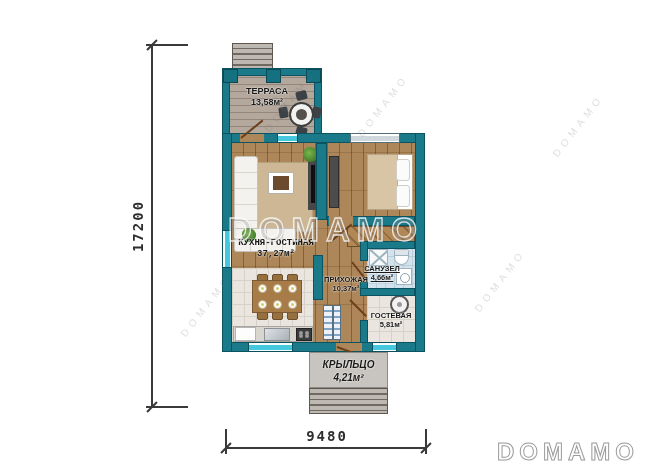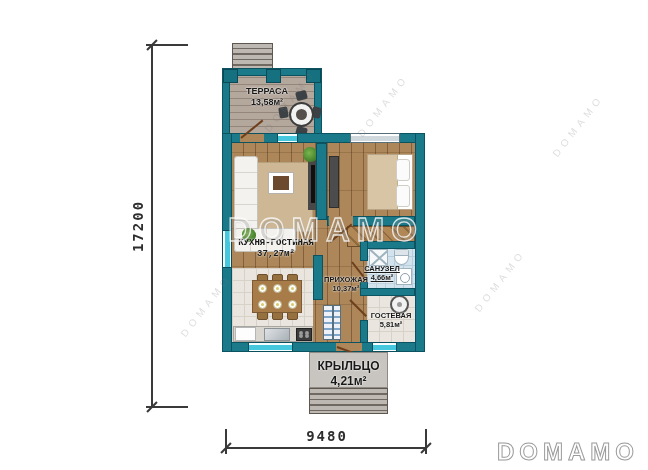--- a/index.html
+++ b/index.html
@@ -41,21 +41,21 @@
   .darkunit{position:absolute;background:#4c4c4c;border:1px solid #2e2e2e;box-sizing:border-box;}
   .plant{position:absolute;background:radial-gradient(circle at 40% 40%,#7ab54e,#3f7a28 75%);
          border-radius:46% 54% 50% 50%;}
   .plate{position:absolute;width:9px;height:9px;border-radius:50%;background:#fdfdf6;border:1px solid #b9b28e;box-sizing:border-box;}
   .plate::after{content:"";position:absolute;left:2px;top:2px;width:3px;height:3px;border-radius:50%;background:#d9c86b;}
   .chair{position:absolute;background:#96703f;border:1px solid #6e4f2b;box-sizing:border-box;border-radius:2px;}
   .xline{position:absolute;height:1.5px;background:#9fb3bf;transform-origin:50% 50%;}
   
   .rlabel{position:absolute;text-align:center;font-weight:bold;color:#191919;line-height:1.25;
           text-shadow:0 0 2px rgba(255,255,255,.85),0 0 2px rgba(255,255,255,.6);z-index:40;}
-  .f9{font-size:9px;} .f8{font-size:12px;} .f7{font-size:7.5px;}
+  .f9{font-size:9px;} .f8{font-size:10px;font-style:italic;} .f7{font-size:7.5px;}
   .rlabel span{display:block;}
   
   .dimline{position:absolute;background:#3a3a3a;}
   .slash{position:absolute;width:14px;height:2px;background:#3a3a3a;transform:rotate(-45deg);}
   .dimtext{position:absolute;font-family:"DejaVu Sans Mono",monospace;font-weight:bold;font-size:14px;
            letter-spacing:2px;color:#2e2e2e;text-align:center;}
   
   .wm-center{position:absolute;left:228px;top:211px;width:194px;text-align:center;z-index:50;
      font-weight:bold;font-size:33px;letter-spacing:7px;color:rgba(255,255,255,0.10);
      -webkit-text-stroke:1.3px rgba(252,252,252,0.8);text-shadow:1px 1px 1px rgba(90,90,90,.22);}

